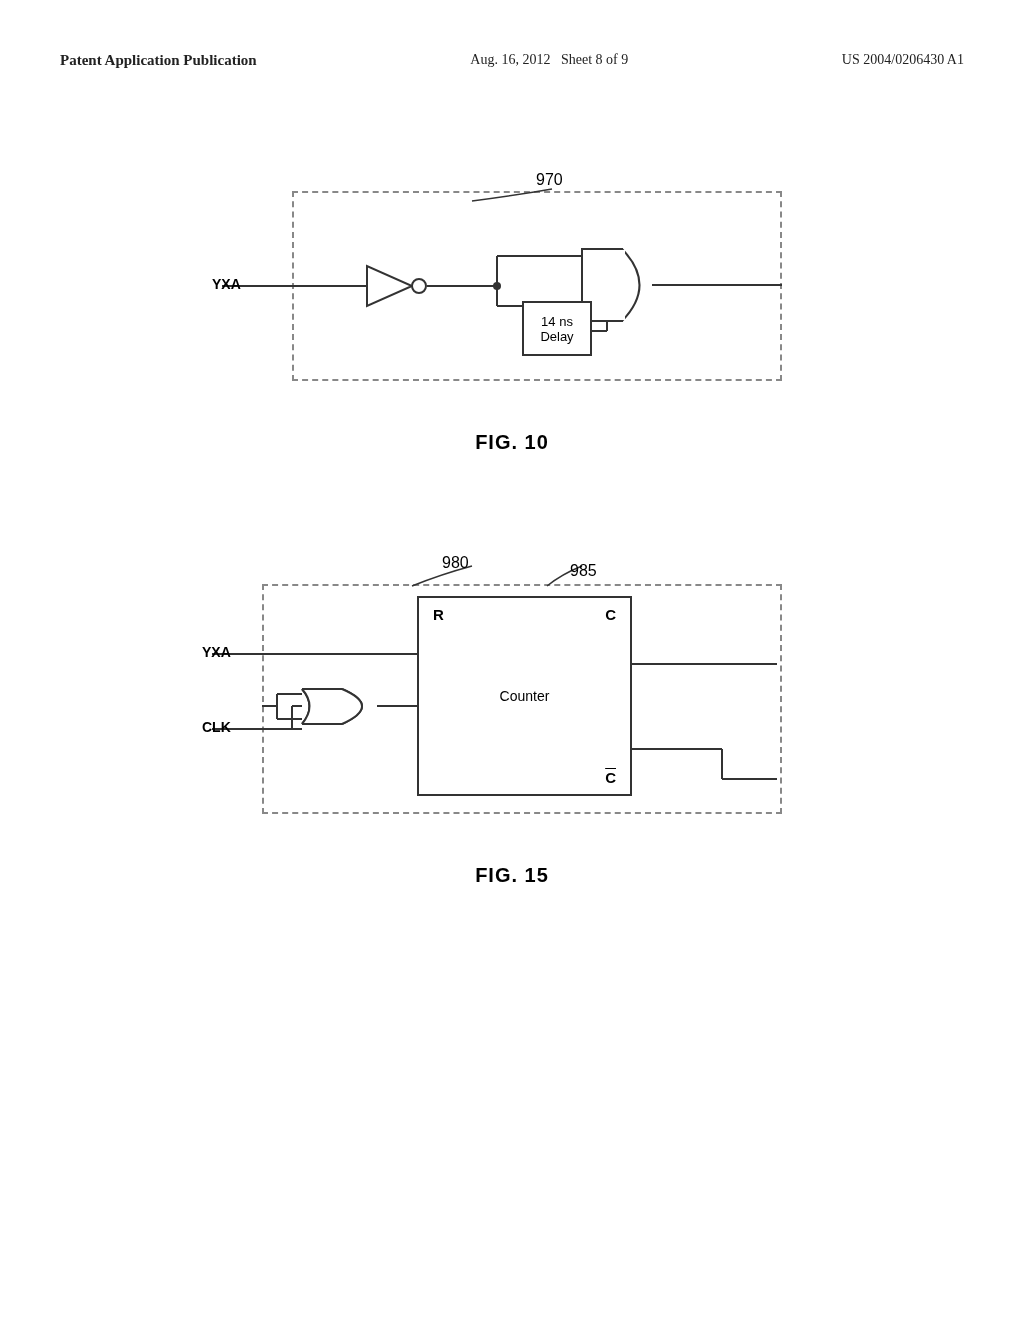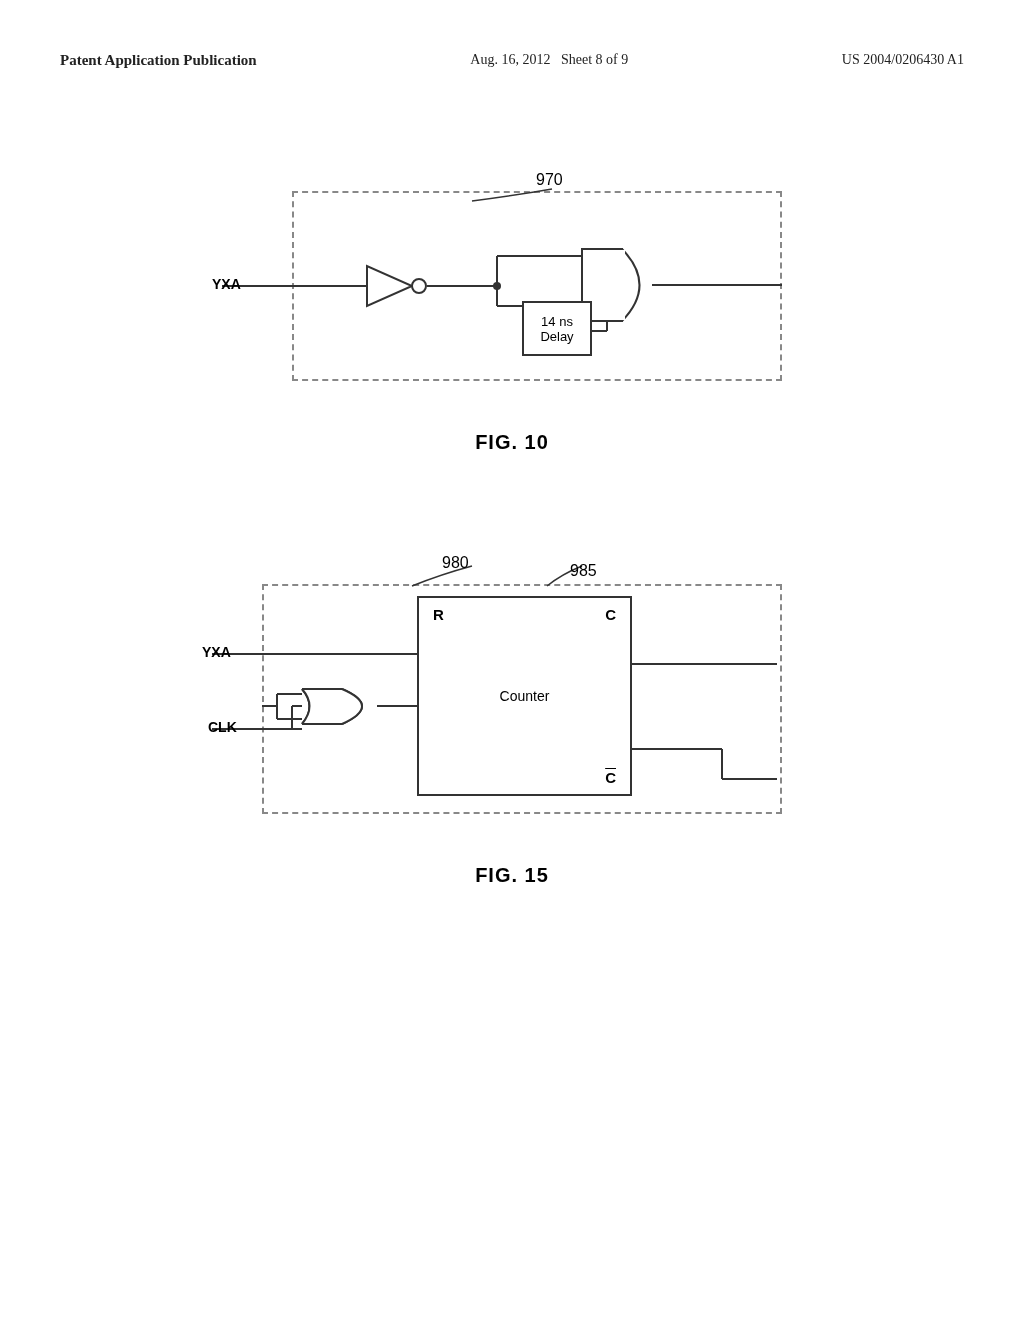--- a/index.html
+++ b/index.html
@@ -230,19 +230,19 @@
           <span>R</span>
           <span>C</span>
         </div>
         <div style="font-size:14px; font-family:Liberation Sans, sans-serif;">Counter</div>
         <div style="display:flex; justify-content:flex-end; width:100%; font-size:15px; font-weight:bold;">
           <span style="text-decoration:overline; font-family:Arial,sans-serif;">C</span>
         </div>
       </div>
 
       <div class="label-text" style="left:0px; top:90px;">YXA</div>
-      <div class="label-text" style="left:6px; top:165px;">CLK</div>
+      <div class="label-text" style="left:0px; top:165px;">CLK</div>
 
     </div>
     <div class="fig-label">FIG. 15</div>
   </div>
 
 </div>
 
 </body></html>

